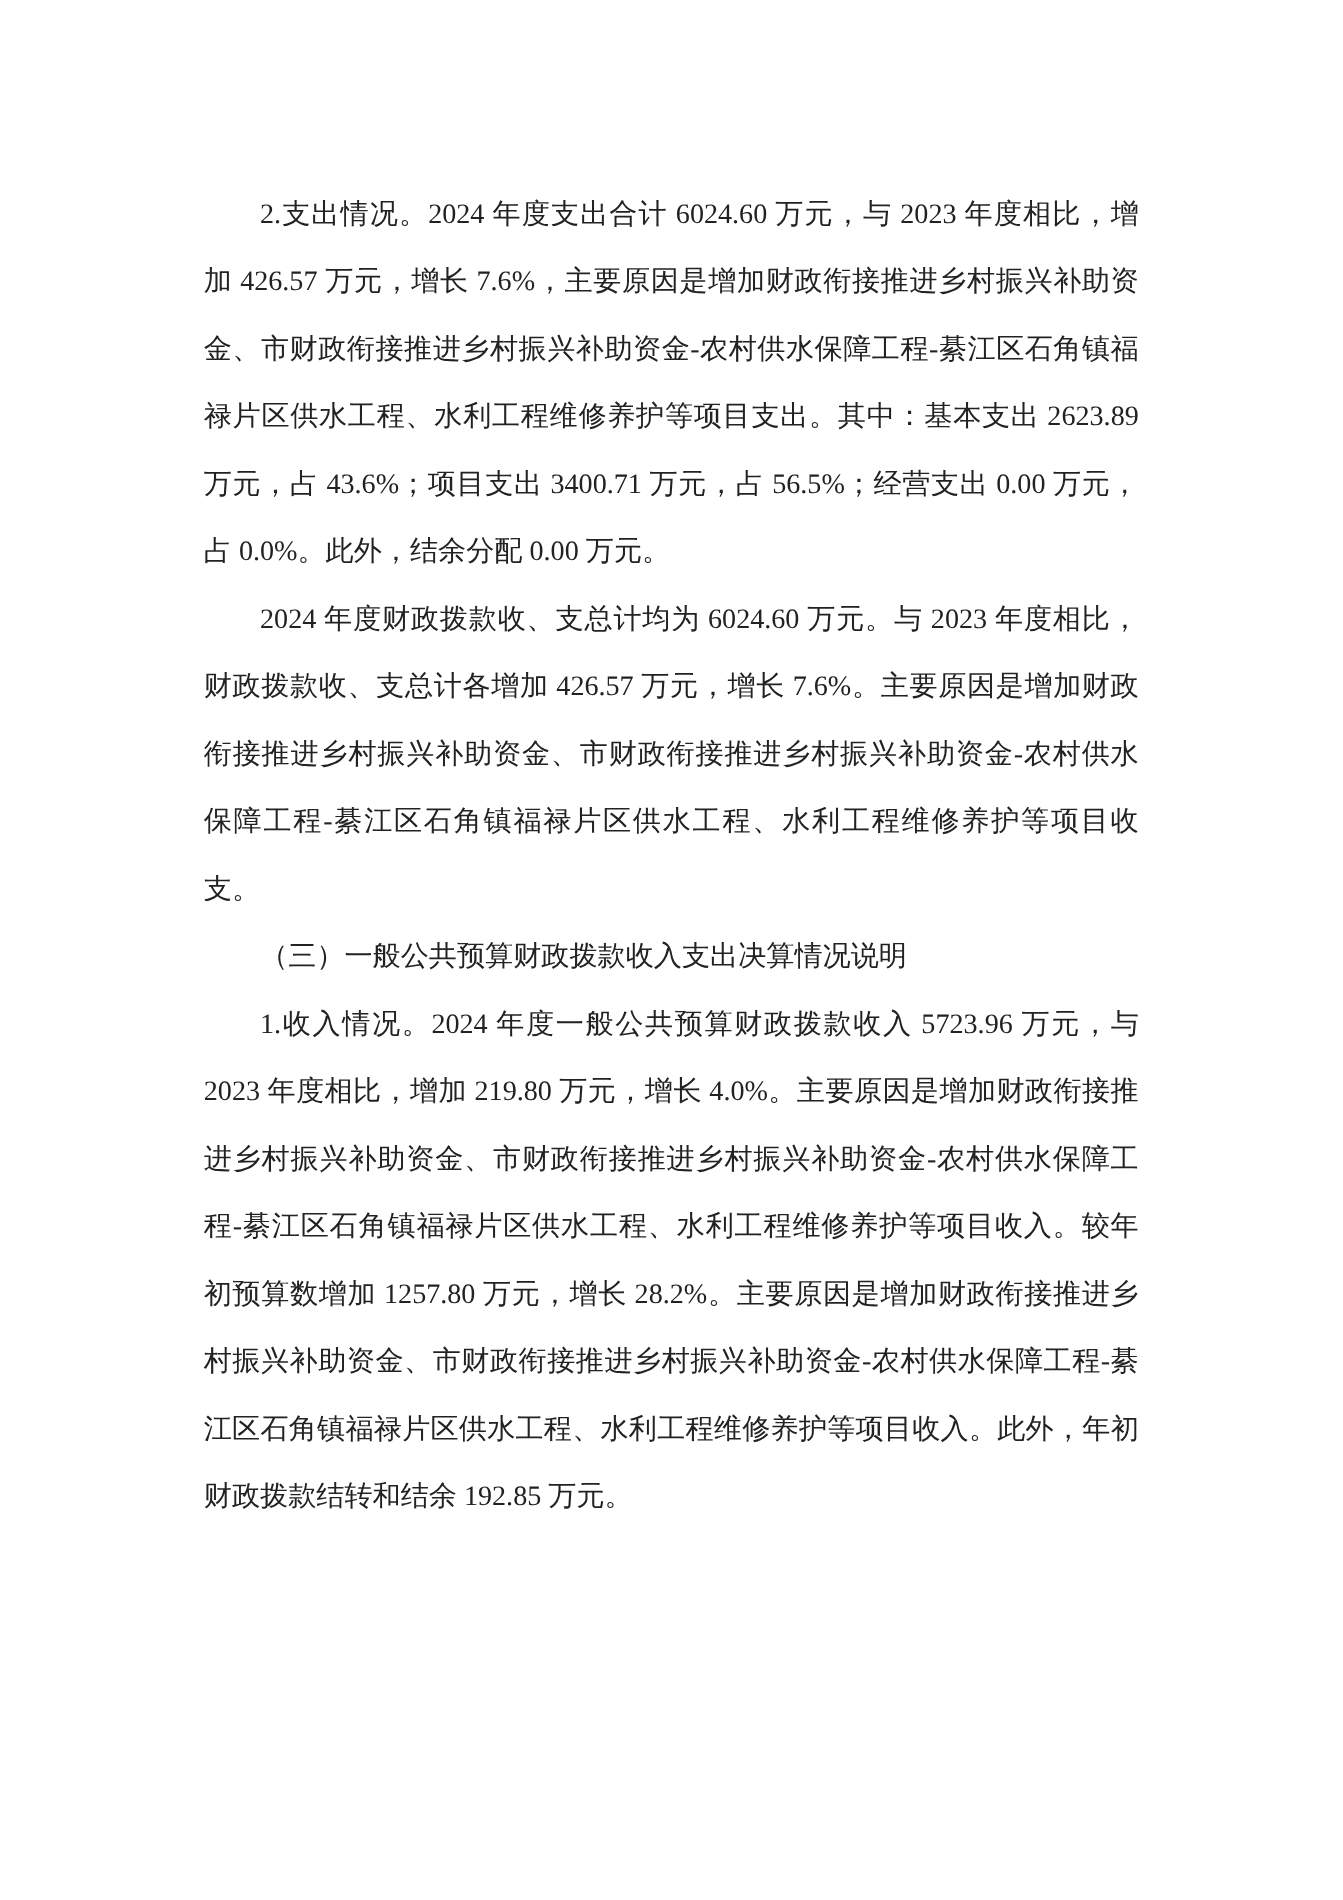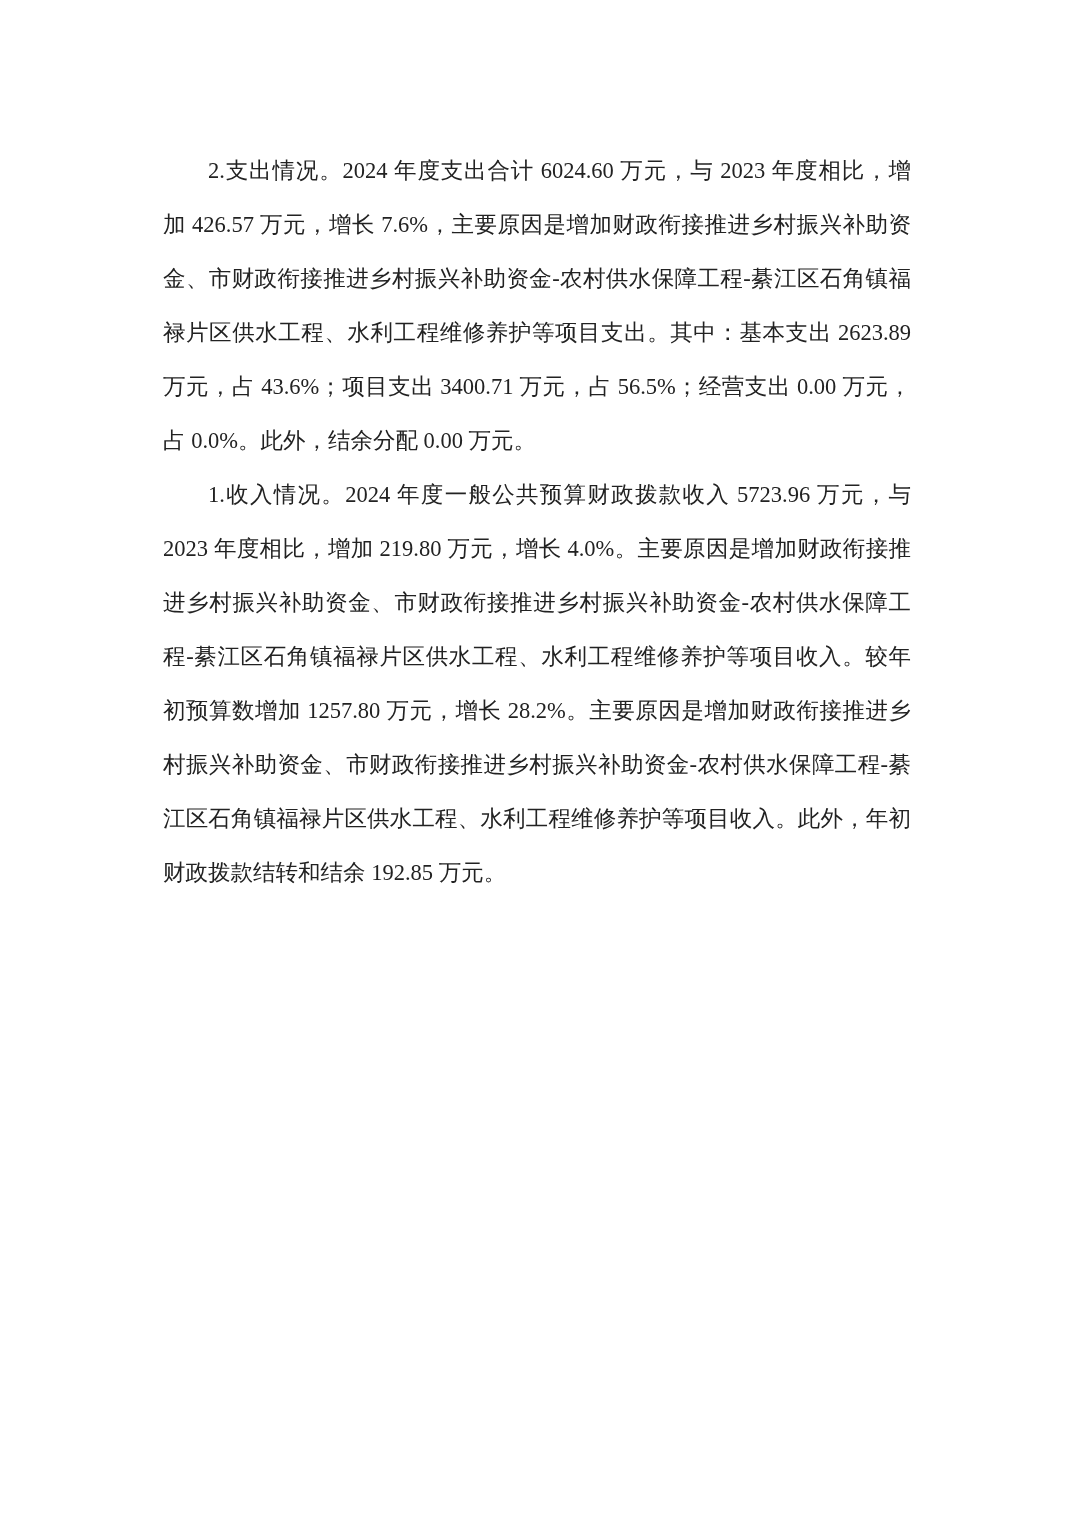--- a/index.html
+++ b/index.html
@@ -32,15 +32,17 @@
     padding: 0;
     text-indent: 2em;
   }
 </style>
 </head>
 <body>
 
 <div class="page">
   <div class="content">
     <p>2.支出情况。2024 年度支出合计 6024.60 万元，与 2023 年度相比，增加 426.57 万元，增长 7.6%，主要原因是增加财政衔接推进乡村振兴补助资金、市财政衔接推进乡村振兴补助资金-农村供水保障工程-綦江区石角镇福禄片区供水工程、水利工程维修养护等项目支出。其中：基本支出 2623.89 万元，占 43.6%；项目支出 3400.71 万元，占 56.5%；经营支出 0.00 万元，占 0.0%。此外，结余分配 0.00 万元。</p>
+    <p>2024 年度财政拨款收、支总计均为 6024.60 万元。与 2023 年度相比，财政拨款收、支总计各增加 426.57 万元，增长 7.6%。主要原因是增加财政衔接推进乡村振兴补助资金、市财政衔接推进乡村振兴补助资金-农村供水保障工程-綦江区石角镇福禄片区供水工程、水利工程维修养护等项目收支。</p>
+    <p>（三）一般公共预算财政拨款收入支出决算情况说明</p>
     <p>1.收入情况。2024 年度一般公共预算财政拨款收入 5723.96 万元，与 2023 年度相比，增加 219.80 万元，增长 4.0%。主要原因是增加财政衔接推进乡村振兴补助资金、市财政衔接推进乡村振兴补助资金-农村供水保障工程-綦江区石角镇福禄片区供水工程、水利工程维修养护等项目收入。较年初预算数增加 1257.80 万元，增长 28.2%。主要原因是增加财政衔接推进乡村振兴补助资金、市财政衔接推进乡村振兴补助资金-农村供水保障工程-綦江区石角镇福禄片区供水工程、水利工程维修养护等项目收入。此外，年初财政拨款结转和结余 192.85 万元。</p>
   </div>
 </div>
 
 </body></html>

